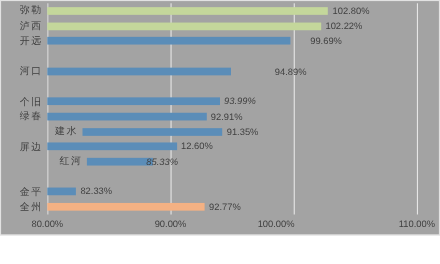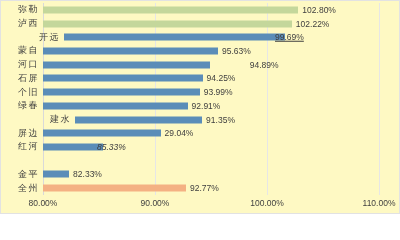--- a/index.html
+++ b/index.html
@@ -8,21 +8,21 @@
     background: #ffffff;
   }
   body {
     font-family: "Liberation Sans", "DejaVu Sans", sans-serif;
   }
   #chart-root {
     position: relative;
     width: 400px;
     height: 214px;
     box-sizing: border-box;
-    background: #fef9c3;
+    background: #a3a3a3;
     border: 1px solid #e2e2e2;
     overflow: hidden;
   }
   
   .plot {
     position: absolute;
     left: 42px;
     top: 2px;
     width: 336px;   
     height: 192px;
@@ -114,78 +114,68 @@
         <div class="row" style="top: 0px; height: 13.7143px;">
           <span class="cat-label">弥勒</span>
           <div class="bar" title="弥勒 102.80%" style="width: 255.36px; background: rgb(196, 215, 155);"></div>
           <span class="val-label" style="left: 259.36px;">102.80%</span>
         </div>
         <div class="row" style="top: 13.7143px; height: 13.7143px;">
           <span class="cat-label">泸西</span>
           <div class="bar" title="泸西 102.22%" style="width: 248.864px; background: rgb(196, 215, 155);"></div>
           <span class="val-label" style="left: 252.864px;">102.22%</span>
         </div>
-        <div class="row" style="top: 27.4286px; height: 13.7143px; margin-left: 21px;">
+        <div class="row" style="top: 27.4286px; height: 13.7143px;">
           <span class="cat-label">开远</span>
           <div class="bar" title="开远 99.69%" style="width: 220.528px; background: rgb(91, 141, 184);"></div>
-          <span class="val-label" style="left: 211px; text-decoration: underline;">99.69%</span>
-        </div>
-        <div class="row" style="top: 41.1429px; height: 13.7143px;">
-          <span class="cat-label">蒙自</span>
-          <div class="bar" title="蒙自 95.63%" style="width: 175.056px; background: rgb(91, 141, 184);"></div>
-          <span class="val-label" style="left: 179.056px;">95.63%</span>
+          <span class="val-label" style="left: 239px;">99.69%</span>
         </div>
         <div class="row" style="top: 54.8571px; height: 13.7143px;">
           <span class="cat-label">河口</span>
           <div class="bar" title="河口 94.89%" style="width: 166.768px; background: rgb(91, 141, 184);"></div>
           <span class="val-label" style="left: 170.768px; padding-left: 36px;">94.89%</span>
         </div>
-        <div class="row" style="top: 68.5714px; height: 13.7143px;">
-          <span class="cat-label">石屏</span>
-          <div class="bar" title="石屏 94.25%" style="width: 159.6px; background: rgb(91, 141, 184);"></div>
-          <span class="val-label" style="left: 163.6px;">94.25%</span>
-        </div>
         <div class="row" style="top: 82.2857px; height: 13.7143px;">
           <span class="cat-label">个旧</span>
           <div class="bar" title="个旧 93.99%" style="width: 156.688px; background: rgb(91, 141, 184);"></div>
-          <span class="val-label" style="left: 160.688px;">93.99%</span>
+          <span class="val-label" style="left: 160.688px; font-style: italic;">93.99%</span>
         </div>
         <div class="row" style="top: 96px; height: 13.7143px;">
           <span class="cat-label">绿春</span>
           <div class="bar" title="绿春 92.91%" style="width: 144.592px; background: rgb(91, 141, 184);"></div>
           <span class="val-label" style="left: 148.592px;">92.91%</span>
         </div>
         <div class="row" style="top: 109.714px; height: 13.7143px; margin-left: 32px;">
           <span class="cat-label">建水</span>
           <div class="bar" title="建水 91.35%" style="width: 127.12px; background: rgb(91, 141, 184);"></div>
           <span class="val-label" style="left: 131.12px;">91.35%</span>
         </div>
         <div class="row" style="top: 123.429px; height: 13.7143px;">
           <span class="cat-label">屏边</span>
           <div class="bar" title="屏边 90.50%" style="width: 117.6px; background: rgb(91, 141, 184);"></div>
-          <span class="val-label" style="left: 121.6px;">29.04%</span>
+          <span class="val-label" style="left: 121.6px;">12.60%</span>
         </div>
-        <div class="row" style="top: 137.143px; height: 13.7143px;">
+        <div class="row" style="top: 137.143px; height: 13.7143px; margin-left: 36px;">
           <span class="cat-label">红河</span>
           <div class="bar" title="红河 85.33%" style="width: 59.696px; background: rgb(91, 141, 184);"></div>
           <span class="val-label" style="left: 54px; font-style: italic;">85.33%</span>
         </div>
         <div class="row" style="top: 164.571px; height: 13.7143px;">
           <span class="cat-label">金平</span>
           <div class="bar" title="金平 82.33%" style="width: 26.096px; background: rgb(91, 141, 184);"></div>
           <span class="val-label" style="left: 30.096px;">82.33%</span>
         </div>
         <div class="row" style="top: 178.286px; height: 13.7143px;">
           <span class="cat-label">全州</span>
           <div class="bar" title="全州 92.77%" style="width: 143.024px; background: rgb(244, 177, 131);"></div>
           <span class="val-label" style="left: 147.024px;">92.77%</span>
         </div>
       </div>
   </div>
 
   <div class="xaxis">
       <span class="xtick" style="left: 0px;">80.00%</span>
       <span class="xtick" style="left: 112px;">90.00%</span>
-      <span class="xtick" style="left: 224px;">100.00%</span>
+      <span class="xtick" style="left: 208px;">100.00%</span>
       <span class="xtick" style="left: 336px;">110.00%</span>
     </div>
 
 </div>
 
 </body></html>

